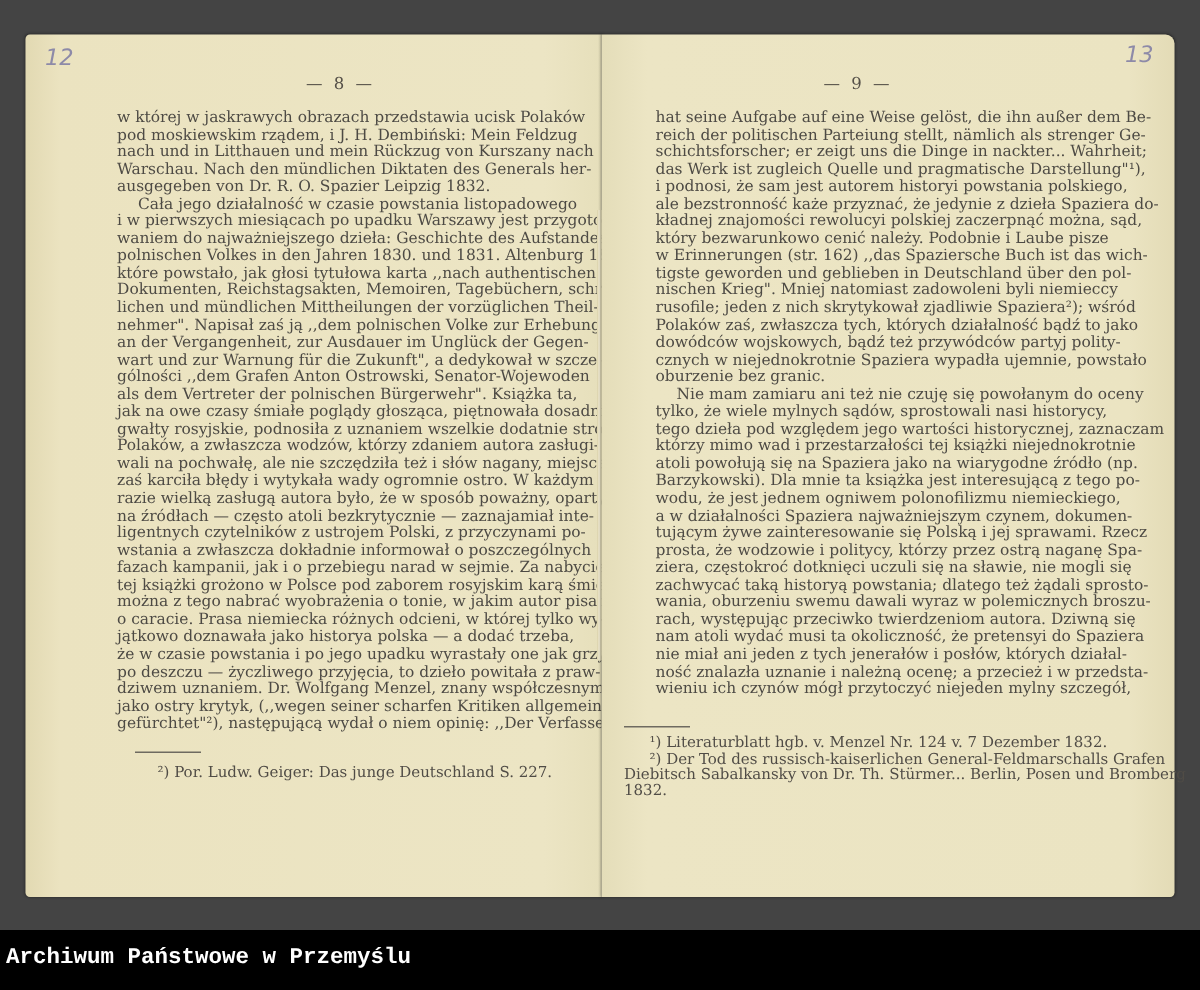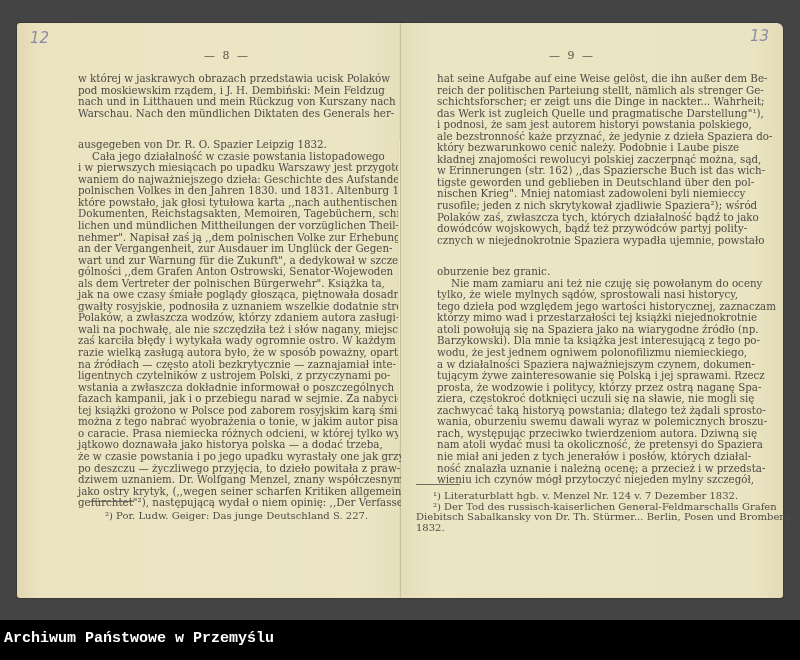--- a/index.html
+++ b/index.html
@@ -6,21 +6,21 @@
   body{width:800px;height:660px;background:#3d3d3d;position:relative;overflow:hidden;font-family:"DejaVu Serif",serif;}
   .scan{position:absolute;left:0;top:0;width:800px;height:620px;background:#444444;}
   .page{position:absolute;top:23px;height:575px;background:#e8e0bc;box-shadow:0 0 2px rgba(0,0,0,.5);}
   .page.left{left:17px;width:384px;border-radius:3px 0 0 3px;background:linear-gradient(90deg,#e2d9b2 0,#ebe3c0 6%,#ece5c4 90%,#e6dfbb 100%);}
   .page.right{left:401px;width:382px;border-radius:0 6px 3px 0;background:linear-gradient(90deg,#e4ddb9 0,#ece5c4 8%,#ebe4c2 92%,#e3dbb6 100%);}
   .spine{position:absolute;left:398px;top:140px;width:3px;height:300px;background:linear-gradient(90deg,#d8cfa6,#f4eed6,#d8cfa6);}
   .folio{position:absolute;font-family:"DejaVu Sans",sans-serif;font-size:15px;color:#8d8aa8;font-style:italic;}
   .pnum{position:absolute;font-size:11px;color:#555048;letter-spacing:2px;}
   .text{position:absolute;font-size:10.3px;line-height:11.55px;color:#4d4a44;text-align:justify;}
   .line{display:block;white-space:nowrap;text-align-last:justify;text-align:justify;}
-  .line.last{text-align-last:left;margin-top:20px;}
+  .line.last{text-align-last:left;}
   .rule{position:absolute;height:1px;background:#6e6a60;width:44px;}
   .fn{position:absolute;font-size:10px;line-height:10.5px;color:#504c46;}
   .fn span{display:block;white-space:nowrap;}
   .footer{position:absolute;left:0;top:620px;width:800px;height:40px;background:#000;}
   .footer-label{position:absolute;left:4px;top:10px;font-family:Liberation Mono, monospace;font-weight:bold;font-size:15px;color:#ffffff;}
 </style>
 </head>
 <body>
 
 <div class="scan"></div>
@@ -77,22 +77,22 @@
 <div class="page right">
   <div class="folio" style="left:349px;top:4px;">13</div>
   <div class="pnum" style="left:148px;top:26px;">— 9 —</div>
   <div class="text" id="right-text" style="left:36px;top:50px;width:276px;">
       <span class="line">hat seine Aufgabe auf eine Weise gelöst, die ihn außer dem Be-</span>
       <span class="line">reich der politischen Parteiung stellt, nämlich als strenger Ge-</span>
       <span class="line">schichtsforscher; er zeigt uns die Dinge in nackter... Wahrheit;</span>
       <span class="line">das Werk ist zugleich Quelle und pragmatische Darstellung"¹),</span>
       <span class="line">i podnosi, że sam jest autorem historyi powstania polskiego,</span>
       <span class="line">ale bezstronność każe przyznać, że jedynie z dzieła Spaziera do-</span>
+      <span class="line">kładnej znajomości rewolucyi polskiej zaczerpnąć można, sąd,</span>
       <span class="line">który bezwarunkowo cenić należy. Podobnie i Laube pisze</span>
-      <span class="line">kładnej znajomości rewolucyi polskiej zaczerpnąć można, sąd,</span>
       <span class="line">w Erinnerungen (str. 162) ,,das Spaziersche Buch ist das wich-</span>
       <span class="line">tigste geworden und geblieben in Deutschland über den pol-</span>
       <span class="line">nischen Krieg". Mniej natomiast zadowoleni byli niemieccy</span>
       <span class="line">rusofile; jeden z nich skrytykował zjadliwie Spaziera²); wśród</span>
       <span class="line">Polaków zaś, zwłaszcza tych, których działalność bądź to jako</span>
       <span class="line">dowódców wojskowych, bądź też przywódców partyj polity-</span>
       <span class="line">cznych w niejednokrotnie Spaziera wypadła ujemnie, powstało</span>
       <span class="line last">oburzenie bez granic.</span>
       <span class="line" style="text-indent: 14px;">Nie mam zamiaru ani też nie czuję się powołanym do oceny</span>
       <span class="line">tylko, że wiele mylnych sądów, sprostowali nasi historycy,</span>

